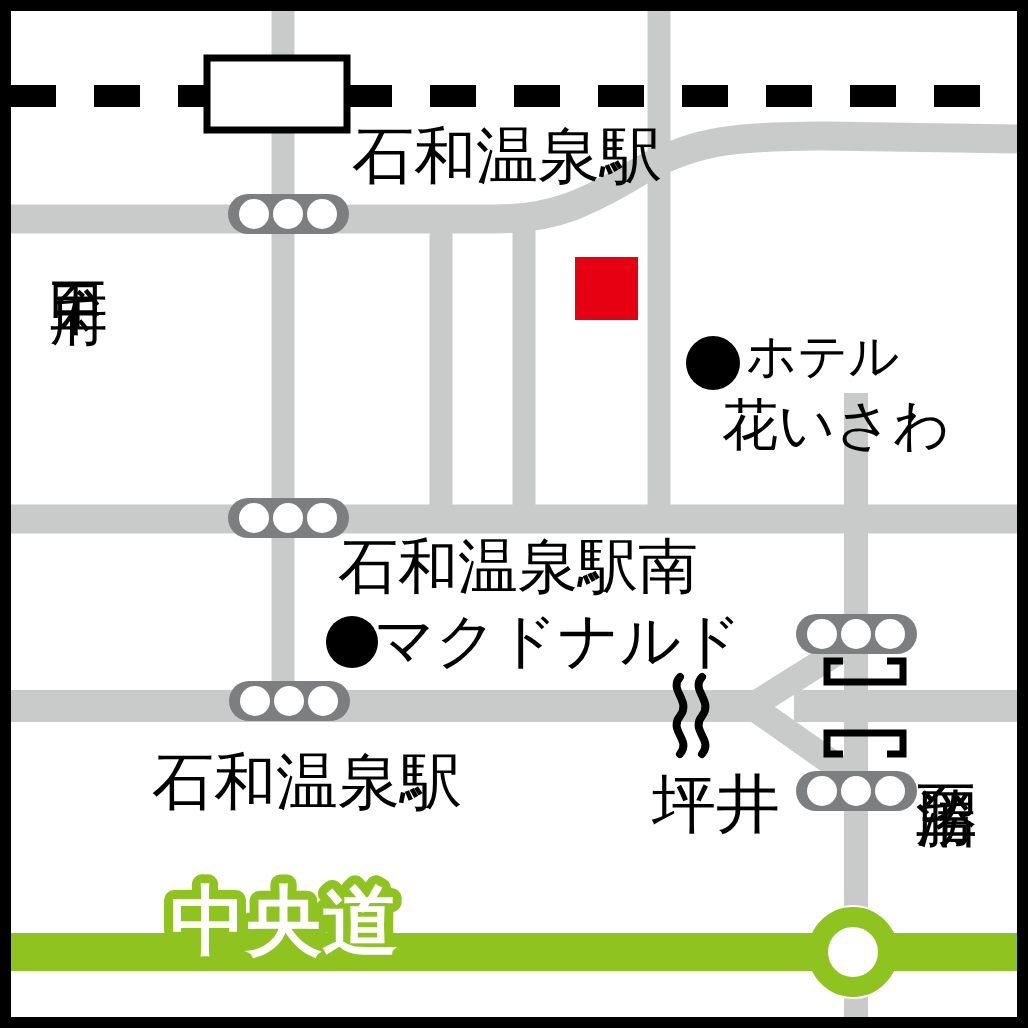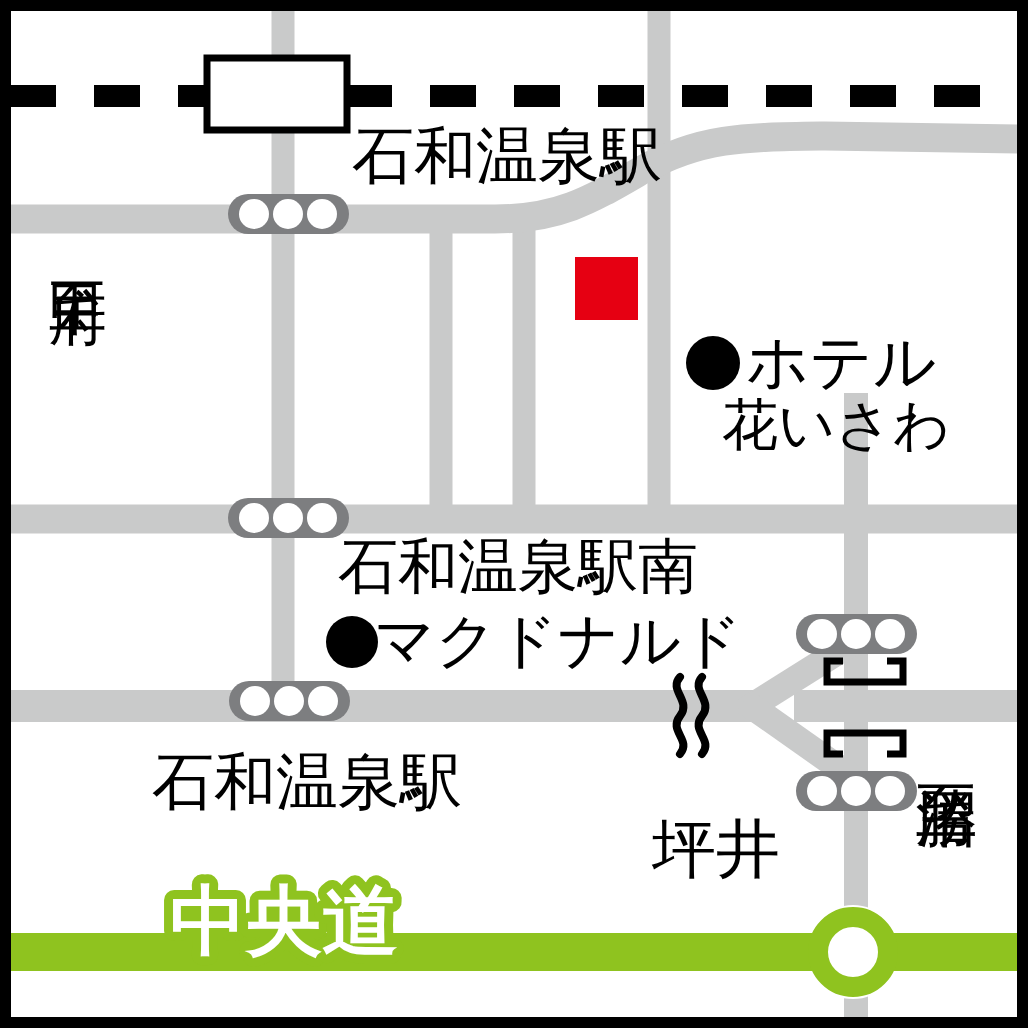--- a/index.html
+++ b/index.html
@@ -1,20 +1,20 @@
 <!DOCTYPE html>
 <html><head>
 <meta charset="utf-8">
 <style>
   html,body{margin:0;padding:0;background:#fff;}
   .map{position:relative;width:1028px;height:1028px;background:#fff;overflow:hidden;
        font-family:"Liberation Sans","DejaVu Sans",sans-serif;}
   .map svg{position:absolute;left:0;top:0;}
   .lbl{position:absolute;line-height:1.04;white-space:nowrap;color:#000;
-       font-family:Liberation Sans, sans-serif;}
+       font-family:Liberation Serif, serif;}
   .v{writing-mode:vertical-rl;text-orientation:upright;letter-spacing:2px;}
   .red{color:#e60012;font-weight:bold;}
   .frame{position:absolute;inset:0;border:11px solid #000;pointer-events:none;}
 </style>
 </head>
 <body>
 
 <div class="map">
 
   <svg width="1028" height="1028" viewBox="0 0 1028 1028">
@@ -95,23 +95,23 @@
     <circle cx="713" cy="363" r="27" fill="#000"></circle>
     <circle cx="352" cy="642" r="26" fill="#000"></circle>
 
     <text x="170" y="947" font-size="76" font-weight="bold" font-family="Liberation Sans, DejaVu Sans, sans-serif" fill="#ffffff" stroke="#8fc31f" stroke-width="18" stroke-linejoin="round" paint-order="stroke">中央道</text>
   </svg>
 
   <div class="lbl" style="left:352px;top:124px;font-size:62px;">石和温泉駅</div>
   <div class="lbl v" style="left:48px;top:236px;font-size:58px;">至甲府</div>
 
 
-  <div class="lbl" style="left:746px;top:330px;font-size:62px;">ホテル</div>
+  <div class="lbl" style="left:746px;top:330px;font-size:50px;">ホテル</div>
   <div class="lbl" style="left:722px;top:396px;font-size:56px;">花いさわ</div>
 
   <div class="lbl" style="left:374px;top:610px;font-size:60px;">マクドナルド</div>
   <div class="lbl" style="left:338px;top:536px;font-size:60px;">石和温泉駅南</div>
   <div class="lbl" style="left:152px;top:750px;font-size:62px;">石和温泉駅</div>
-  <div class="lbl" style="left:652px;top:772px;font-size:64px;margin-top:44px;">坪井</div>
+  <div class="lbl" style="left:652px;top:772px;font-size:64px;">坪井</div>
   <div class="lbl v" style="left:914px;top:736px;font-size:62px;">至勝沼</div>
 
   <div class="frame"></div>
 </div>
 
 </body></html>

